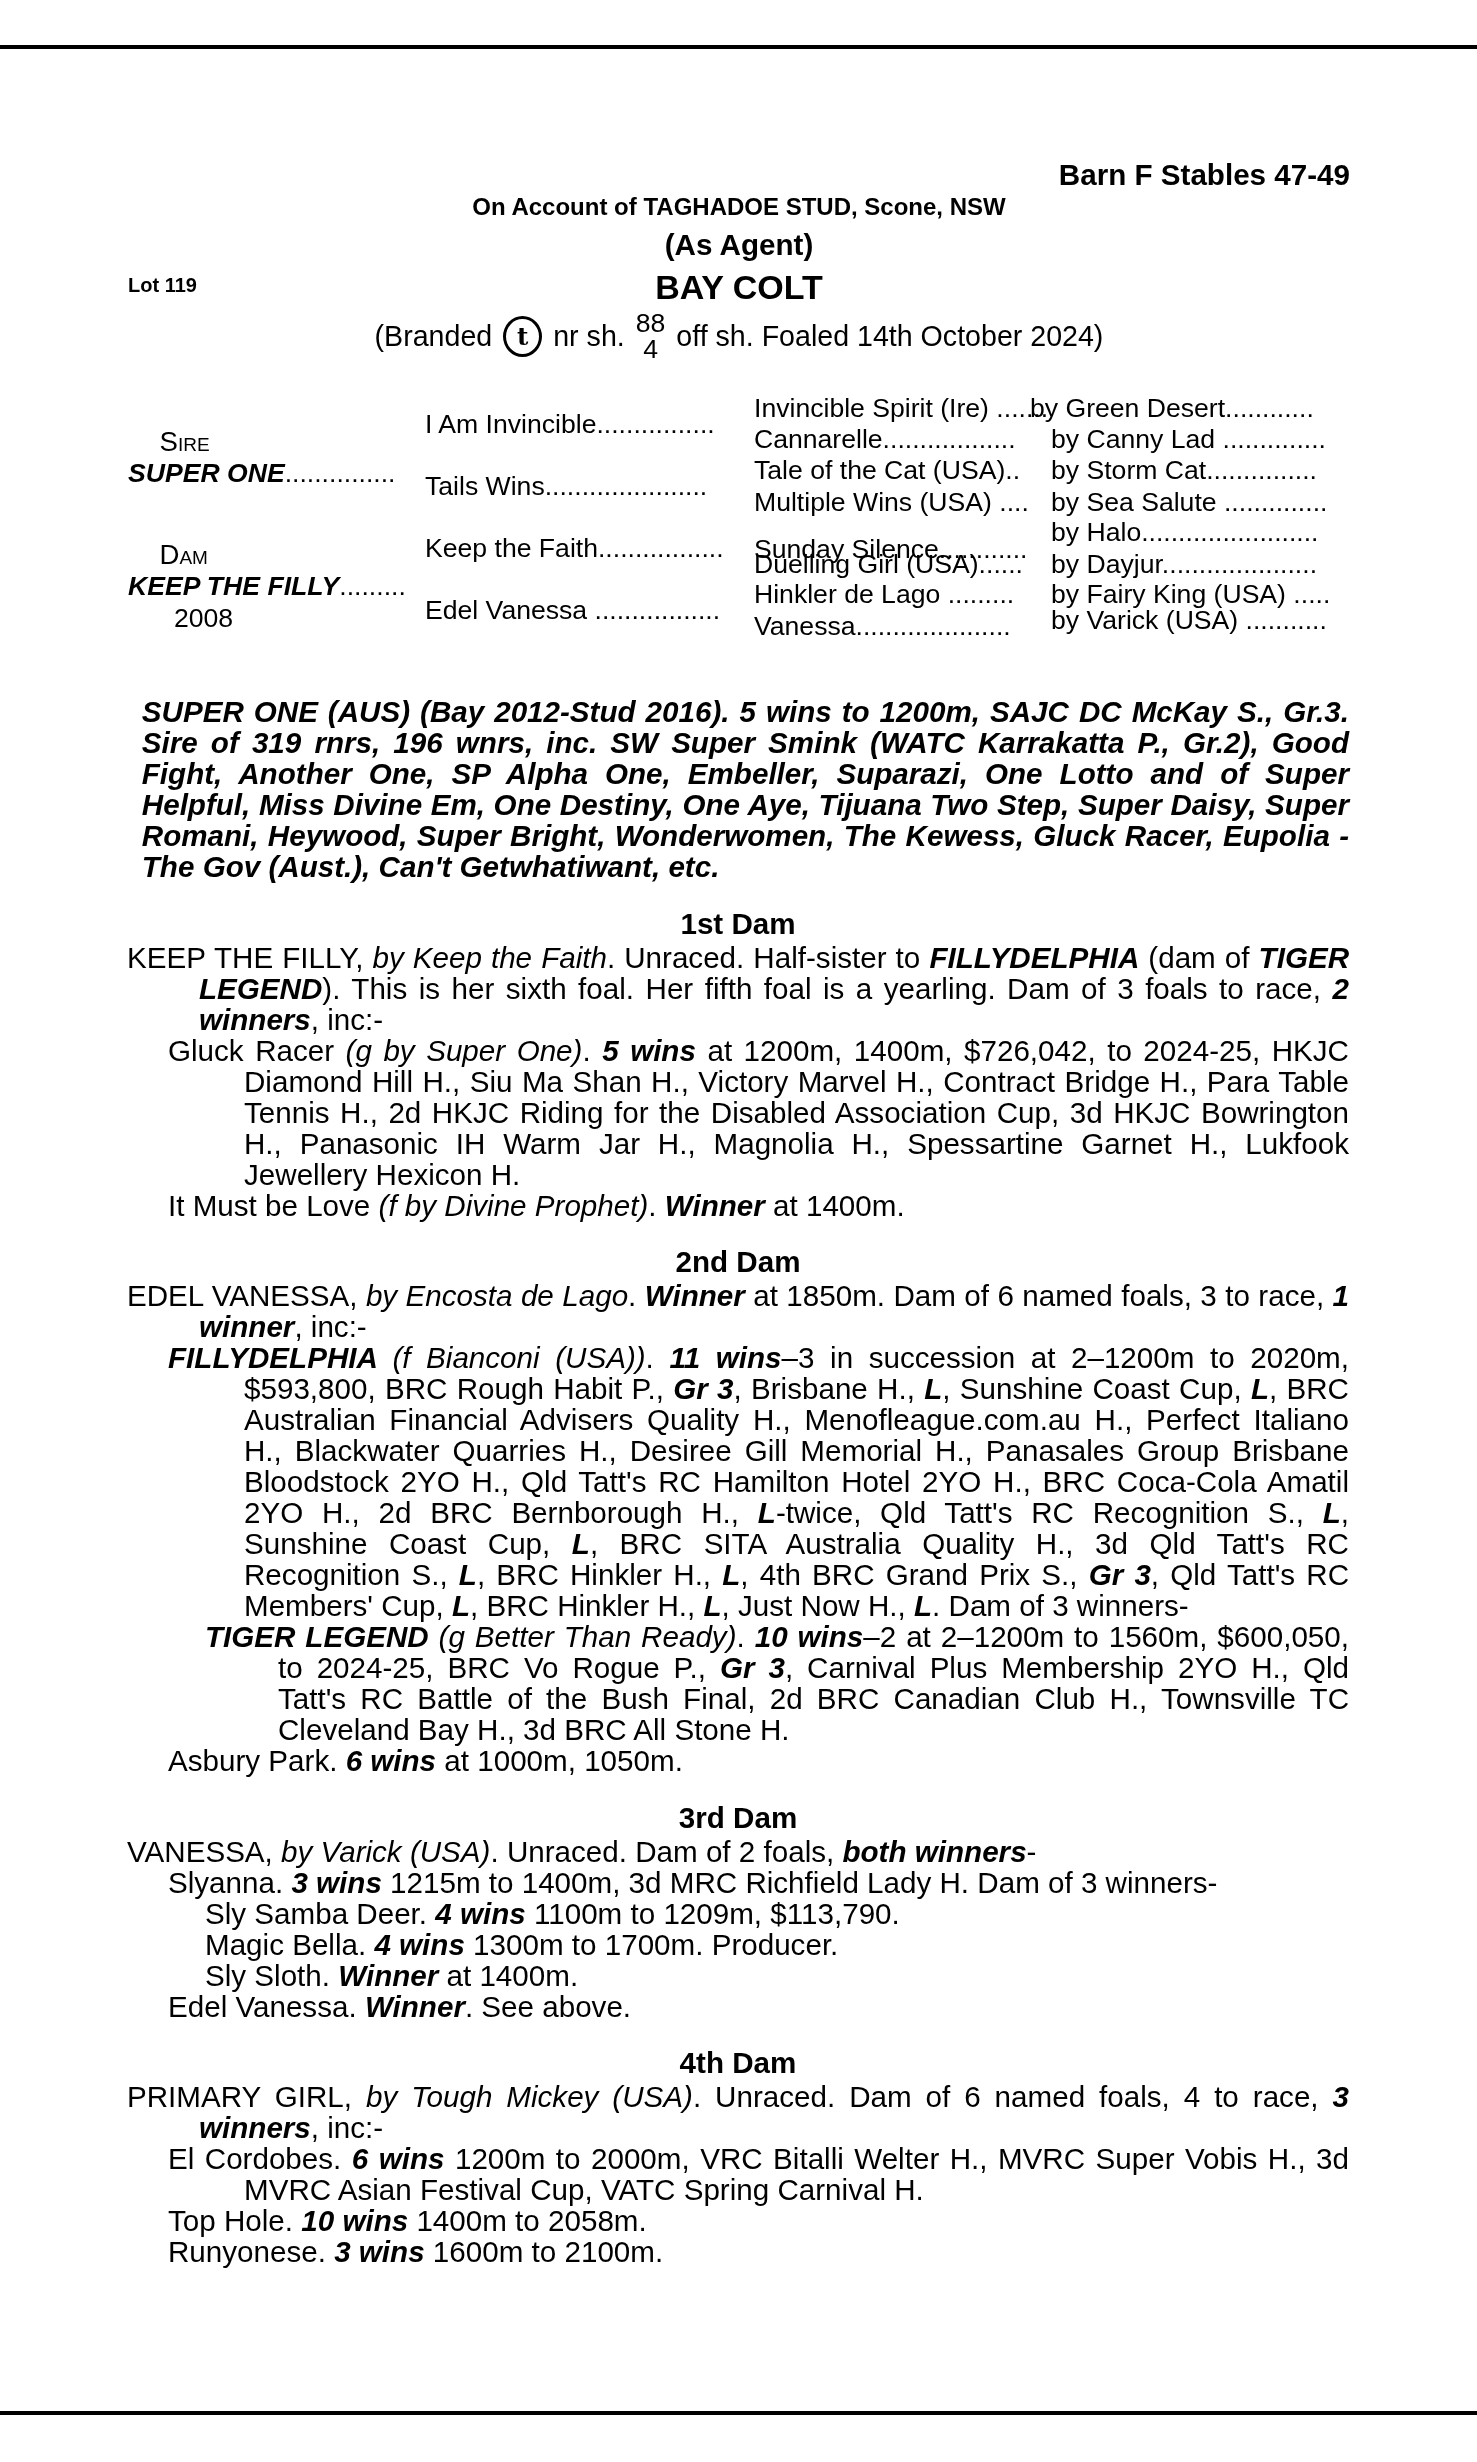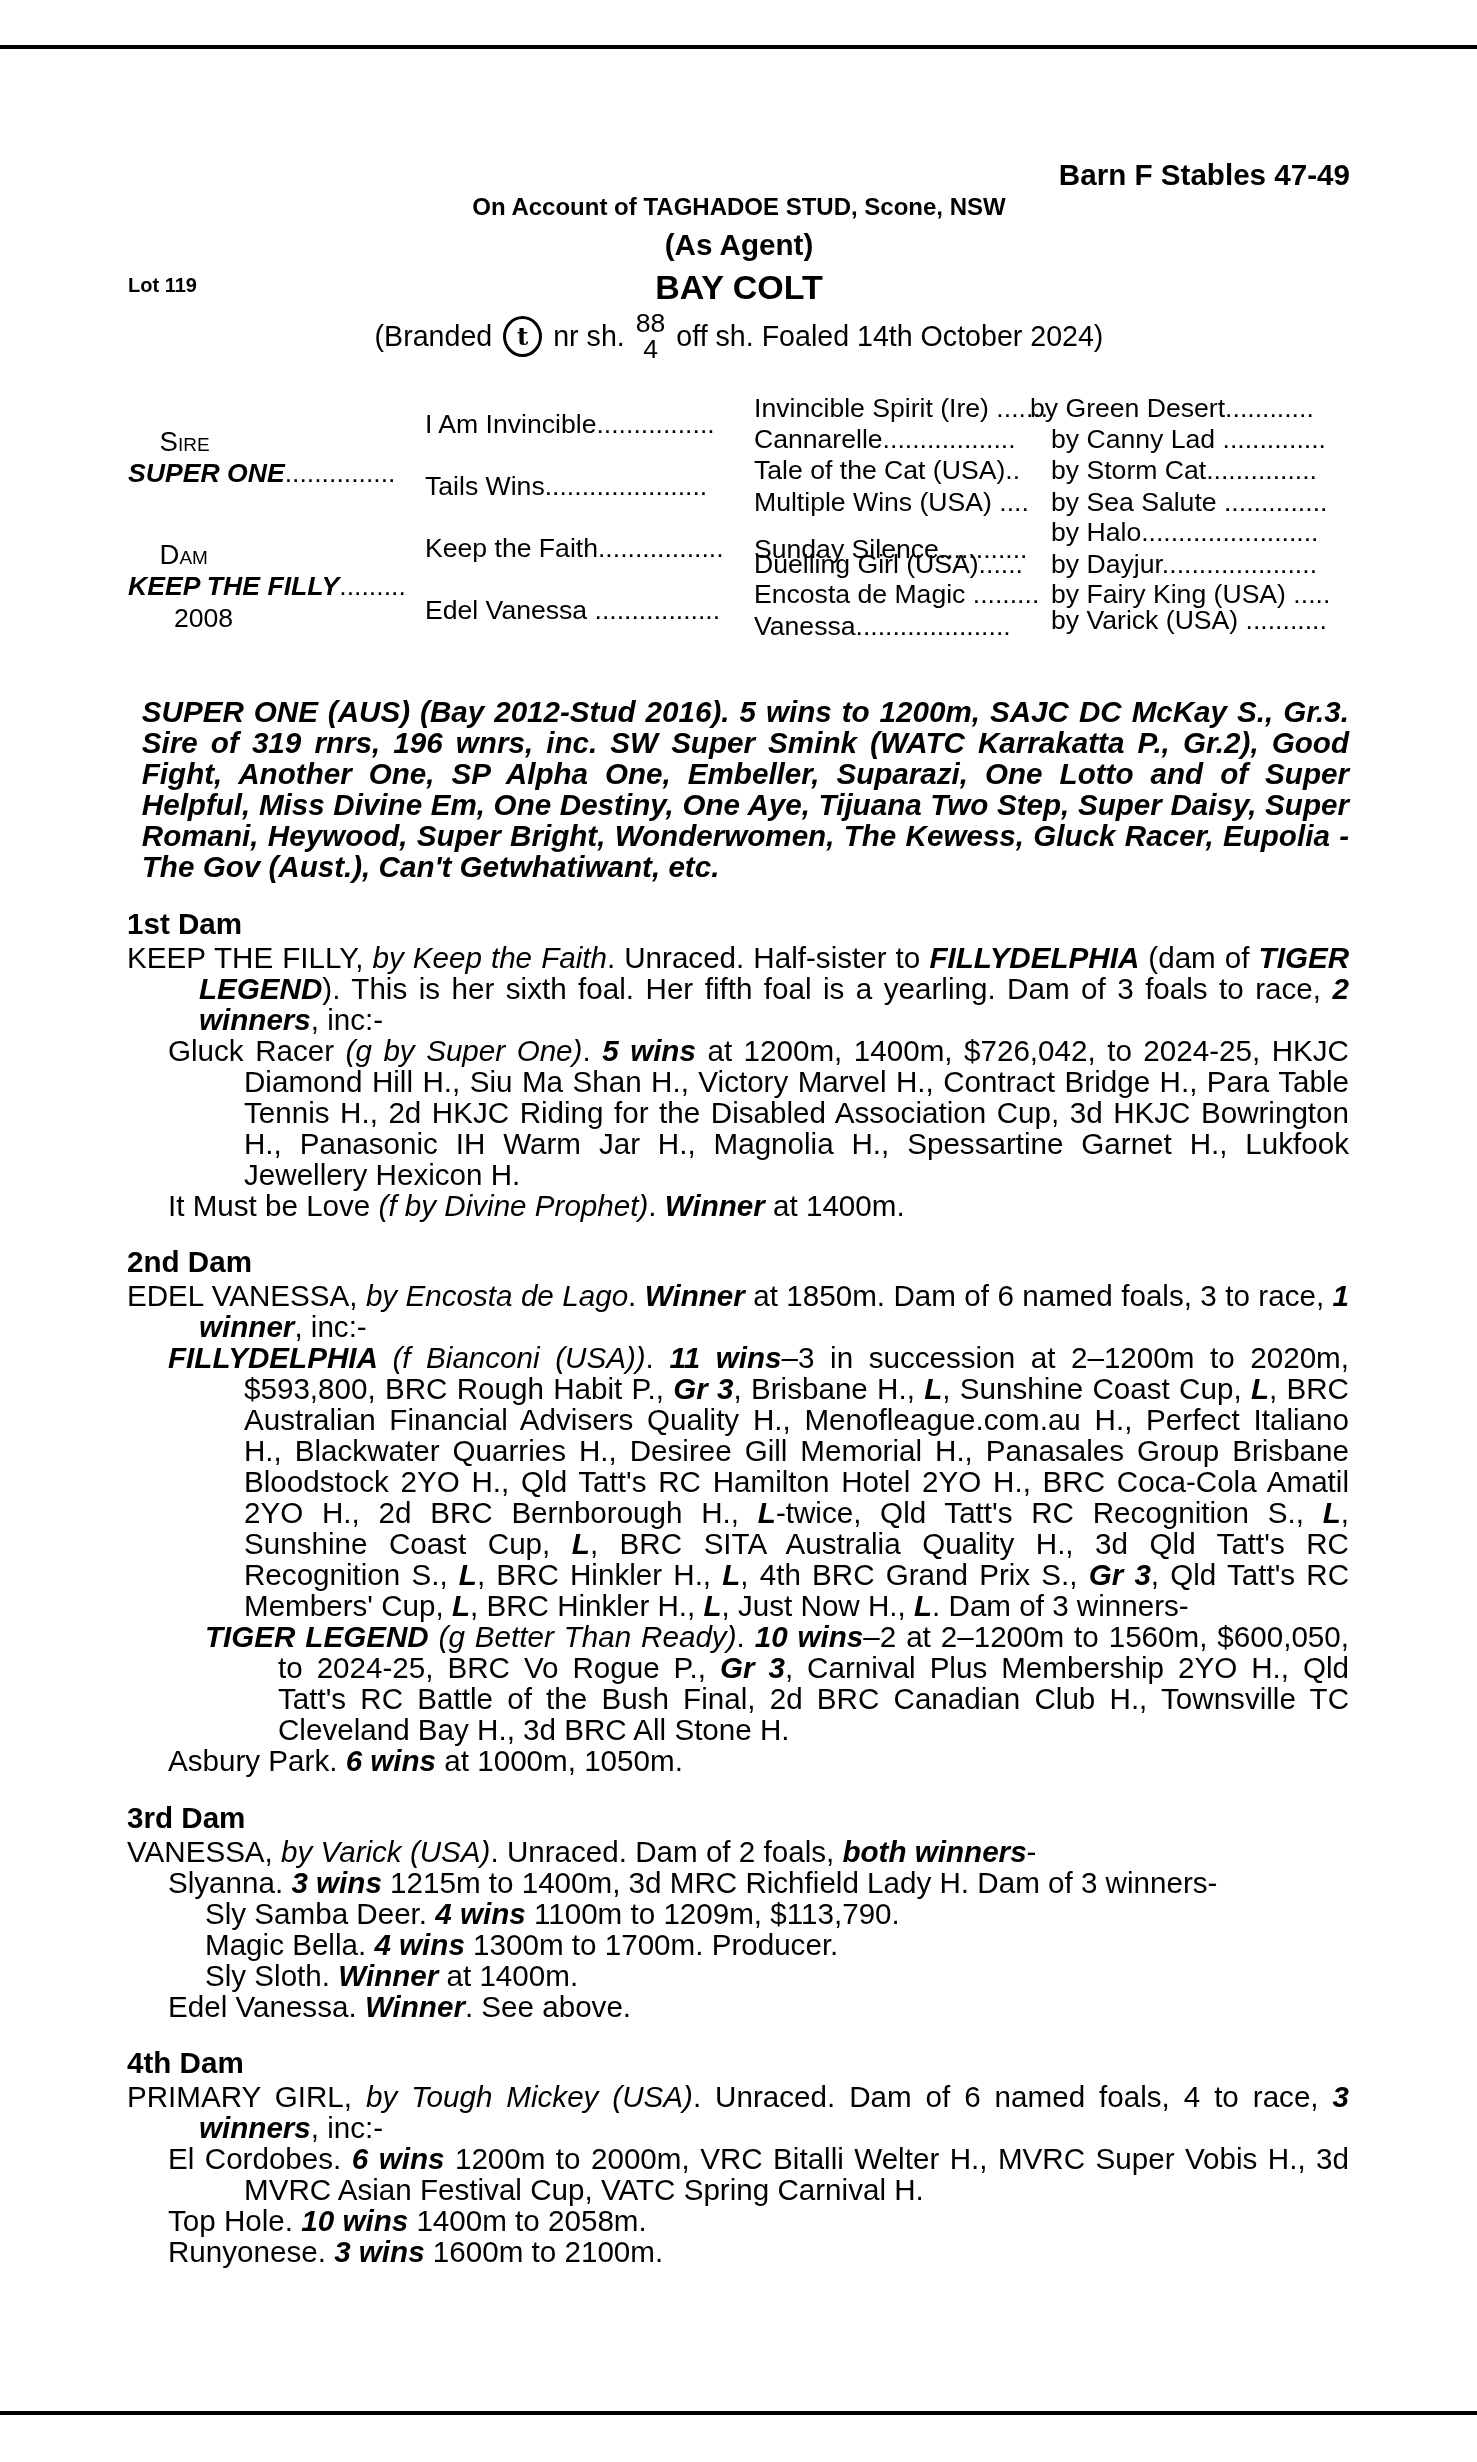--- a/index.html
+++ b/index.html
@@ -45,21 +45,21 @@
   .bodytext{
     position:absolute;top:658px;left:127px;width:1222px;
     font-size:29.6px;line-height:31px;text-align:justify;
   }
   .sire-summary{
     font-weight:bold;font-style:italic;
     padding-left:14.8px;
     margin-top:38px;
   }
   .dam-heading{
-    font-size:29.6px;font-weight:bold;text-align:left;
+    font-size:29.6px;font-weight:bold;text-align:center;
     margin-top:25.6px;margin-bottom:3px;
   }
   .para{margin:0;}
   .lvl0{padding-left:72px;text-indent:-72px;}
   .lvl1{padding-left:117px;text-indent:-76px;}
   .lvl2{padding-left:151px;text-indent:-73px;}
 </style>
 </head>
 <body>
 
@@ -97,21 +97,21 @@
     <div class="ped" style="top:82px;left:298px">Tails Wins......................</div>
     <div class="ped" style="top:144px;left:298px">Keep the Faith.................</div>
     <div class="ped" style="top:206px;left:298px">Edel Vanessa .................</div>
 
     <div class="ped" style="top:3.9px;left:627px">Invincible Spirit (Ire) .......</div>
     <div class="ped" style="top:35px;left:627px">Cannarelle..................</div>
     <div class="ped" style="top:66px;left:627px">Tale of the Cat (USA)..</div>
     <div class="ped" style="top:98px;left:627px">Multiple Wins (USA) ....</div>
     <div class="ped" style="top:145px;left:627px">Sunday Silence............</div>
     <div class="ped" style="top:160px;left:627px">Duelling Girl (USA)......</div>
-    <div class="ped" style="top:190px;left:627px">Encosta de Magic .........</div>
+    <div class="ped" style="top:190px;left:627px">Hinkler de Lago .........</div>
     <div class="ped" style="top:222px;left:627px">Vanessa.....................</div>
 
     <div class="ped" style="top:3.9px;left:903px">by Green Desert............</div>
     <div class="ped" style="top:35px;left:924px">by Canny Lad ..............</div>
     <div class="ped" style="top:66px;left:924px">by Storm Cat...............</div>
     <div class="ped" style="top:98px;left:924px">by Sea Salute ..............</div>
     <div class="ped" style="top:128px;left:924px">by Halo........................</div>
     <div class="ped" style="top:160px;left:924px">by Dayjur.....................</div>
     <div class="ped" style="top:190px;left:924px">by Fairy King (USA) .....</div>
     <div class="ped" style="top:216px;left:924px">by Varick (USA) ...........</div>

